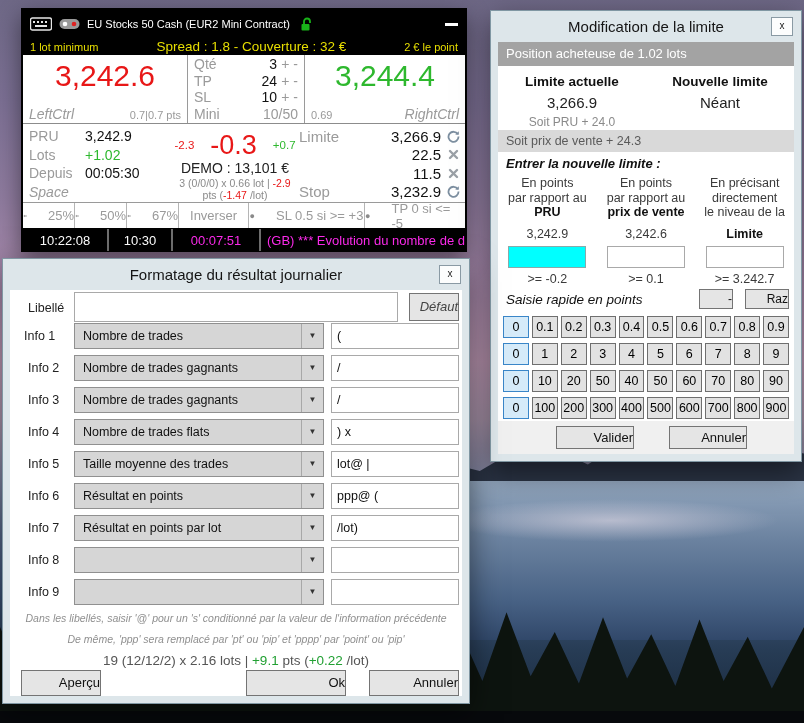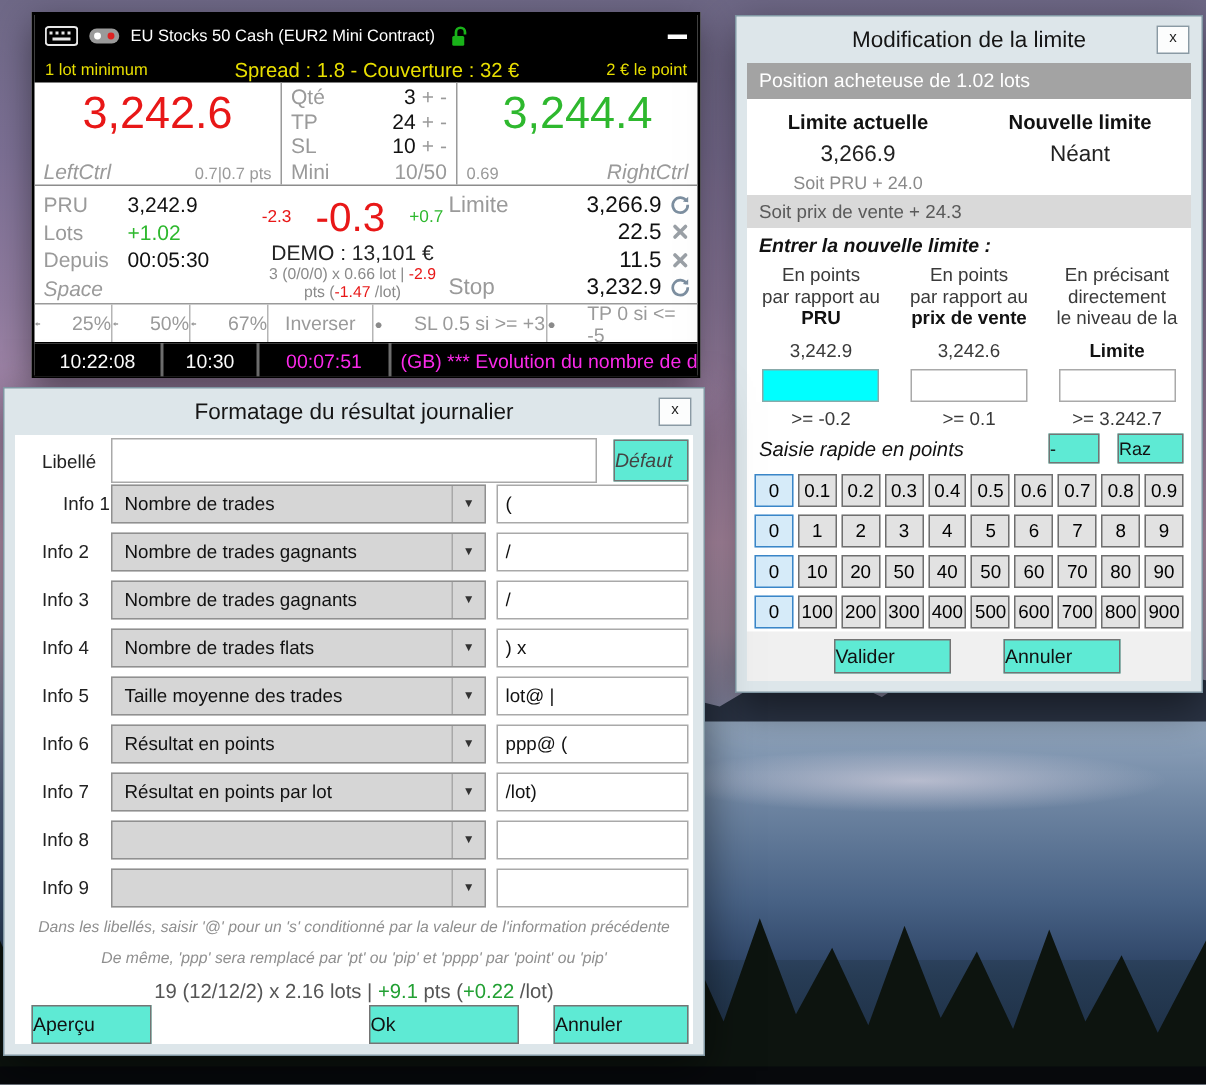--- a/index.html
+++ b/index.html
@@ -18,21 +18,21 @@
   .trees{position:absolute;left:0;right:0;bottom:10px;height:17%;background:#0d140f;
     clip-path:polygon(0 100%,0 30%,2% 60%,4% 15%,6% 58%,8% 25%,10% 62%,12% 8%,14% 60%,16% 28%,18% 66%,20% 12%,22% 60%,24% 30%,26% 68%,28% 18%,30% 64%,33% 26%,36% 70%,39% 14%,42% 66%,45% 32%,48% 72%,51% 20%,54% 68%,57% 30%,60% 74%,63% 18%,66% 70%,69% 34%,72% 76%,75% 22%,78% 72%,81% 36%,84% 78%,87% 24%,90% 74%,93% 38%,96% 80%,100% 30%,100% 100%);}
   .ground{position:absolute;left:0;right:0;bottom:0;height:12px;background:#07090c;}
 
   
   .win{position:absolute;background:#dde6ea;border:1px solid #8097a3;box-shadow:0 10px 28px rgba(0,0,0,.5);box-sizing:border-box;}
   .win-title{position:absolute;top:0;left:0;right:0;height:30px;text-align:center;font-size:15px;line-height:31px;color:#151515;}
   .win-close{position:absolute;top:6px;right:8px;width:22px;height:19px;background:#fcfdfd;border:1px solid #8a9aa4;
     font-size:10px;line-height:16px;text-align:center;color:#222;box-sizing:border-box;cursor:default;}
   .win-body{position:absolute;left:7px;right:7px;top:31px;bottom:7px;background:#ffffff;}
-  .btn{position:absolute;background:#5eead4;border:1px solid #747474;font-size:13px;color:#111;text-align:left;box-sizing:border-box;}
+  .btn{position:absolute;background:#e5e5e5;border:1px solid #747474;font-size:13px;color:#111;text-align:right;box-sizing:border-box;}
   .tin{position:absolute;border:1px solid #a9a9a9;font:12.5px "Liberation Sans",sans-serif;color:#111;padding:0 5px;box-sizing:border-box;background:#fff;}
 
   
   #tp{position:absolute;left:21px;top:8px;width:446px;height:244px;background:#fff;border:2px solid #000;box-sizing:border-box;box-shadow:0 8px 22px rgba(0,0,0,.45);}
   .tp-titlebar{height:28px;background:#000;display:flex;align-items:center;padding:0 7px;gap:7px;}
   .tp-title{color:#fff;font-size:11px;white-space:nowrap;}
   .tp-infobar{height:17px;background:#000;display:flex;align-items:center;justify-content:space-between;padding:0 7px;}
   .yel-s{color:#e8df00;font-size:11px;}
   .yel-b{color:#e8df00;font-size:13.5px;}
   .tp-prices{height:68px;display:grid;grid-template-columns:164px 118px 1fr;border-bottom:1px solid #8c8c8c;}
@@ -384,21 +384,21 @@
 </div>
 
 <div class="win" id="fd" style="left:2px;top:258px;width:468px;height:446px;">
   <div class="win-title">Formatage du résultat journalier</div>
   <div class="win-close">x</div>
   <div class="win-body" id="fd-body">
     <span class="flabel" style="left:18px;top:11px;">Libellé</span>
     <input class="tin" style="left: 64px; top: 2px; width: 324px; height: 30px;" value="">
     <span class="btn" style="left:399px;top:3px;width:50px;height:28px;line-height:26px;font-style:italic;color:#444;">Défaut</span>
 
-    <span class="flabel" style="left:32px;top:39px;">Info 1</span>
+    <span class="flabel" style="left:14px;top:39px;">Info 1</span>
     <div class="sel" style="left:64px;top:33px;width:250px;">
         <span class="txt">Nombre de trades</span>
         <span class="arr">▼</span>
       </div>
     <input class="tin" style="left: 321px; top: 33px; width: 128px; height: 26px;" value="(">
 
     <span class="flabel" style="left:18px;top:71px;">Info 2</span>
     <div class="sel" style="left:64px;top:65px;width:250px;">
         <span class="txt">Nombre de trades gagnants</span>
         <span class="arr">▼</span>

